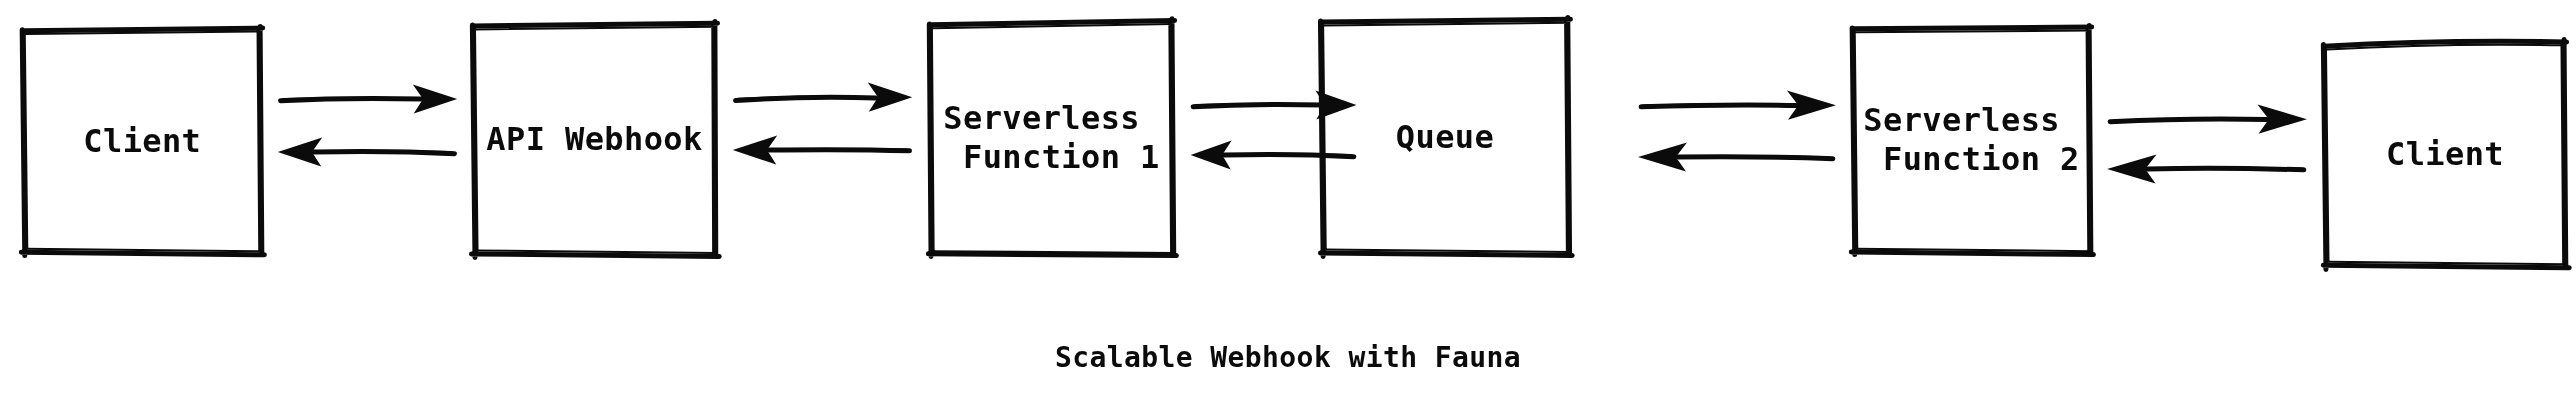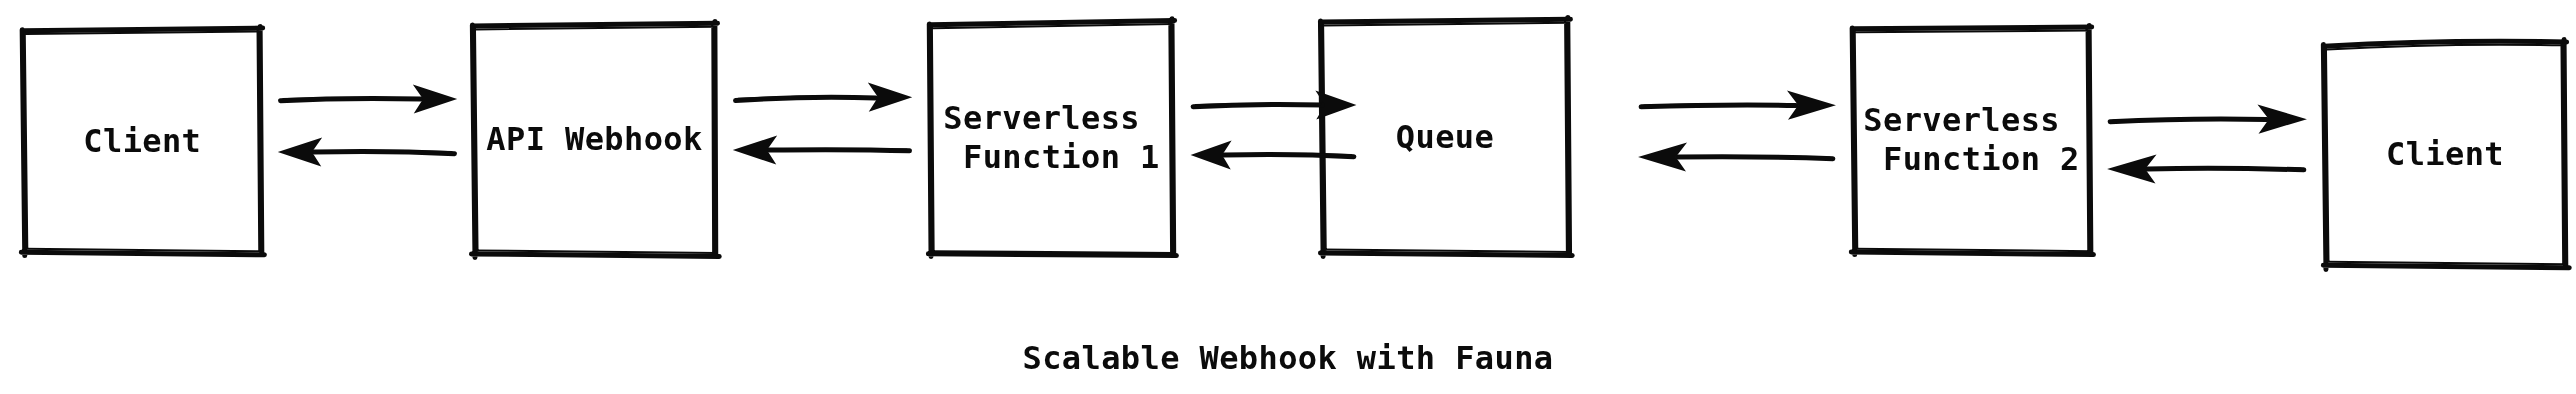--- a/index.html
+++ b/index.html
@@ -59,21 +59,21 @@
   .gap .arrow-left  { top: var(--by); }
   .g1 { left: 275px;  width: 185px; --ty: 81px;  --by: 134px; }
   .g2 { left: 730px;  width: 185px; --ty: 80px;  --by: 132px; }
   .g3 { left: 1188px; width: 171px; --ty: 87px; --by: 137px; }
   .g4 { left: 1635px; width: 204px; --ty: 88px; --by: 139px; }
   .g5 { left: 2104px; width: 206px; --ty: 102px; --by: 151px; }
   .caption {
     position: absolute;
     left: 0; top: 339px; width: 100%;
     text-align: center;
-    font-size: 32px;
+    font-size: 28px;
     font-weight: 700;
     line-height: 38px;
     letter-spacing: 0.4px;
   }
 </style>
 </head>
 <body>
 
 <div class="canvas">
 

